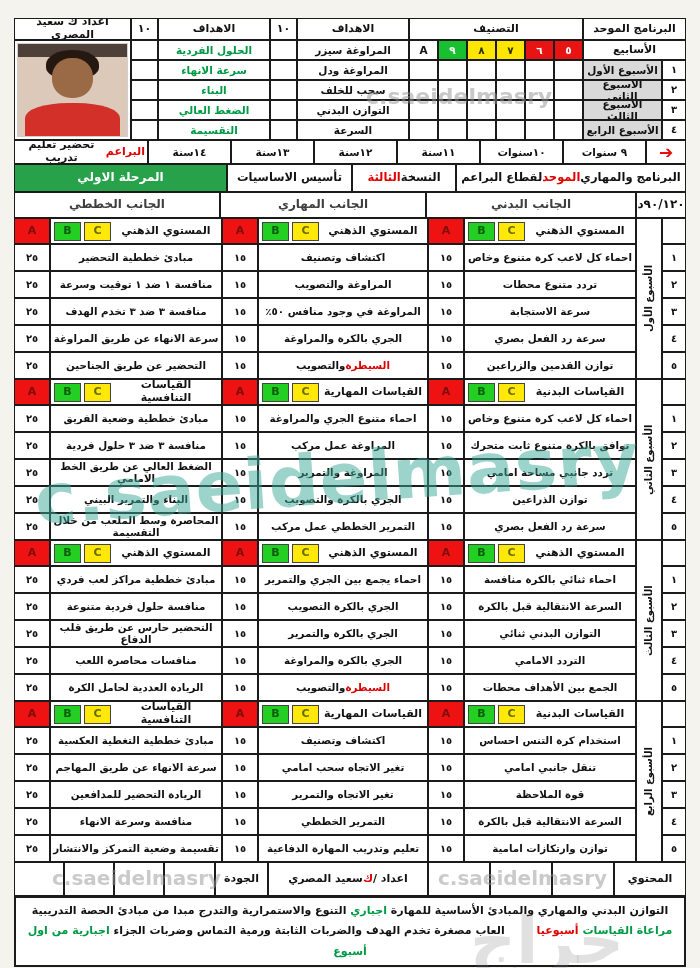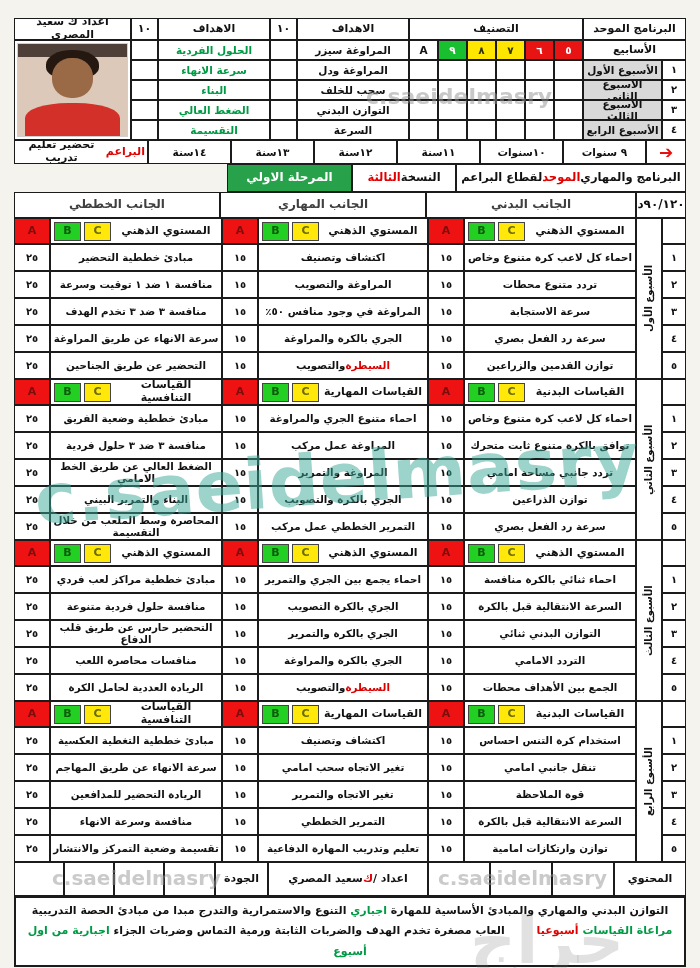--- a/index.html
+++ b/index.html
@@ -144,20 +144,21 @@
   <div class="grid prow-grid">
       <div class="cell prow">
         <span>البرنامج والمهاري </span>
         <span style="color: rgb(224, 0, 0);">الموحد</span>
         <span> لقطاع البراعم</span>
       </div>
       <div class="cell prow">
         <span>النسخة </span>
         <span style="color: rgb(224, 0, 0);">الثالثة</span>
       </div>
+      <div class="cell prow">تأسيس الاساسيات</div>
       <div class="cell prow stage">المرحلة الاولي</div>
     </div>
   <div class="grid secs">
       <div class="cell dur">٩٠/١٢٠د</div>
       <div class="cell sec">الجانب البدني</div>
       <div class="cell sec">الجانب المهاري</div>
       <div class="cell sec">الجانب الخططي</div>
     </div>
   <div>
       <div class="grid week-grid">

